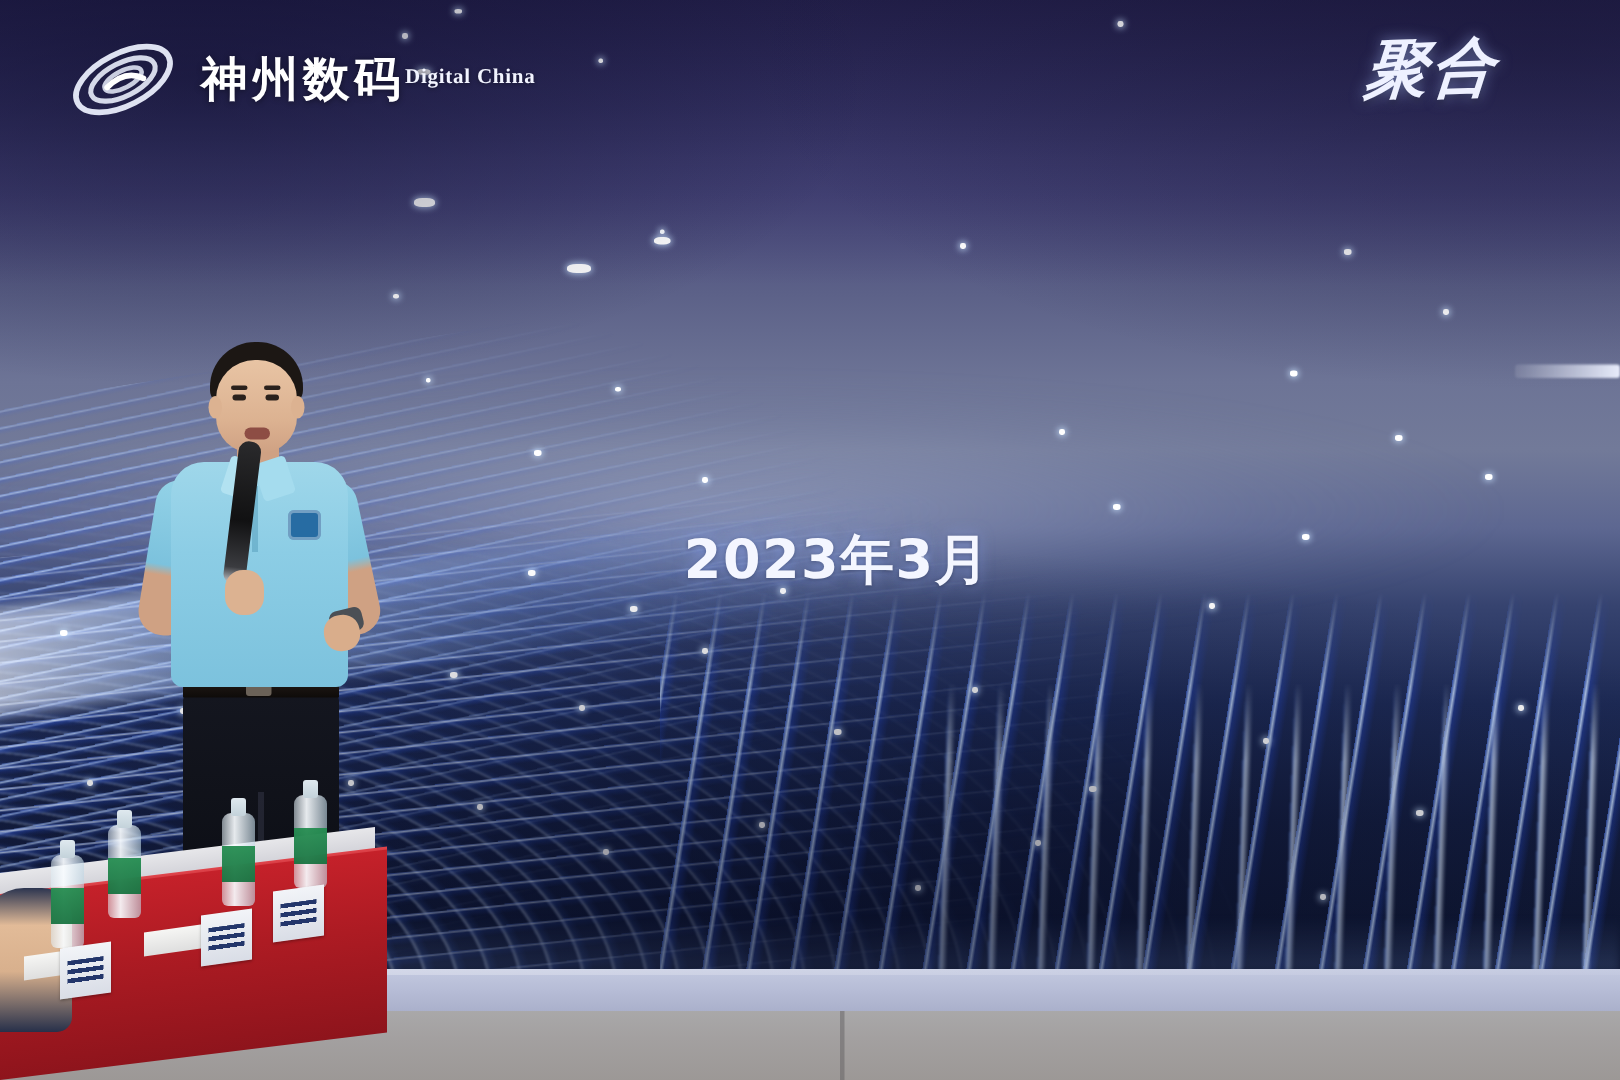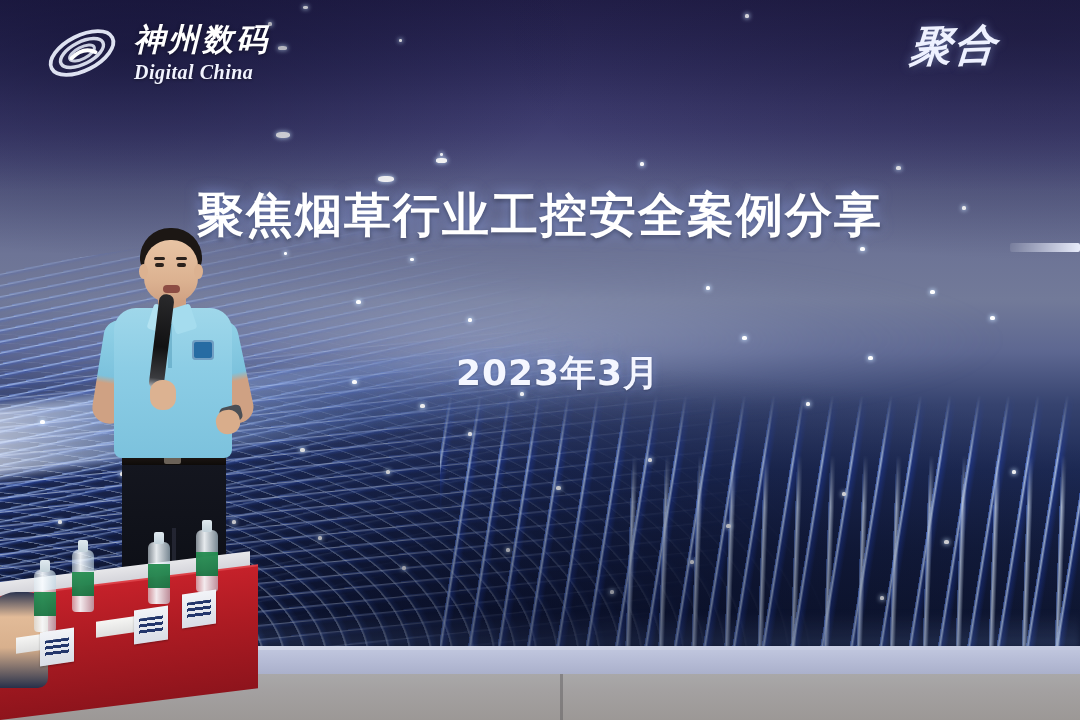--- a/index.html
+++ b/index.html
@@ -226,28 +226,28 @@
 
   
   .brand {
     position: absolute;
     left: 44px; top: 22px;
     display: flex;
     align-items: center;
     gap: 14px;
   }
   .brand-mark { width: 76px; height: 62px; }
-  .brand-words { display:flex; flex-direction:column; line-height:1;font-style:italic; }
+  .brand-words { display:flex; flex-direction:row; line-height:1; }
   .brand-cn {
     font-size: 31px; font-weight: 700; color: #ffffff; letter-spacing: 3px;
     text-shadow: 0 1px 4px rgba(0,0,0,0.45);
     font-family: "DejaVu Sans", "Liberation Sans", sans-serif;
   }
   .brand-en {
-    font-size: 20px; font-weight: 700; color: #f2f4ff; letter-spacing: 0.5px;
+    font-size: 14px; font-weight: 700; color: #f2f4ff; letter-spacing: 0.5px;
     margin-top: 7px;
     font-family: "Liberation Serif", "DejaVu Serif", serif;
     text-shadow: 0 1px 3px rgba(0,0,0,0.4);
   }
 
   
   .event-mark {
     position:absolute;
     right: 24px; top: 18px;
     text-align: right;
@@ -522,21 +522,20 @@
         <span class="brand-en">Digital China</span>
       </span>
     </div>
 
     <div class="event-mark">
       <div class="event-cal">聚合</div>
     </div>
 
     <div class="dash-accent"></div>
 
-    <div class="slide-title">聚焦烟草行业工控安全案例分享</div>
     <div class="slide-date">2023年3月</div>
   </div>
 
   <div class="stage-lip"></div>
   <div class="stage-floor"></div>
   <div class="floor-seam"></div>
 
   <div class="presenter">
     <div class="pres-arm-l"></div>
     <div class="pres-arm-r"></div>

